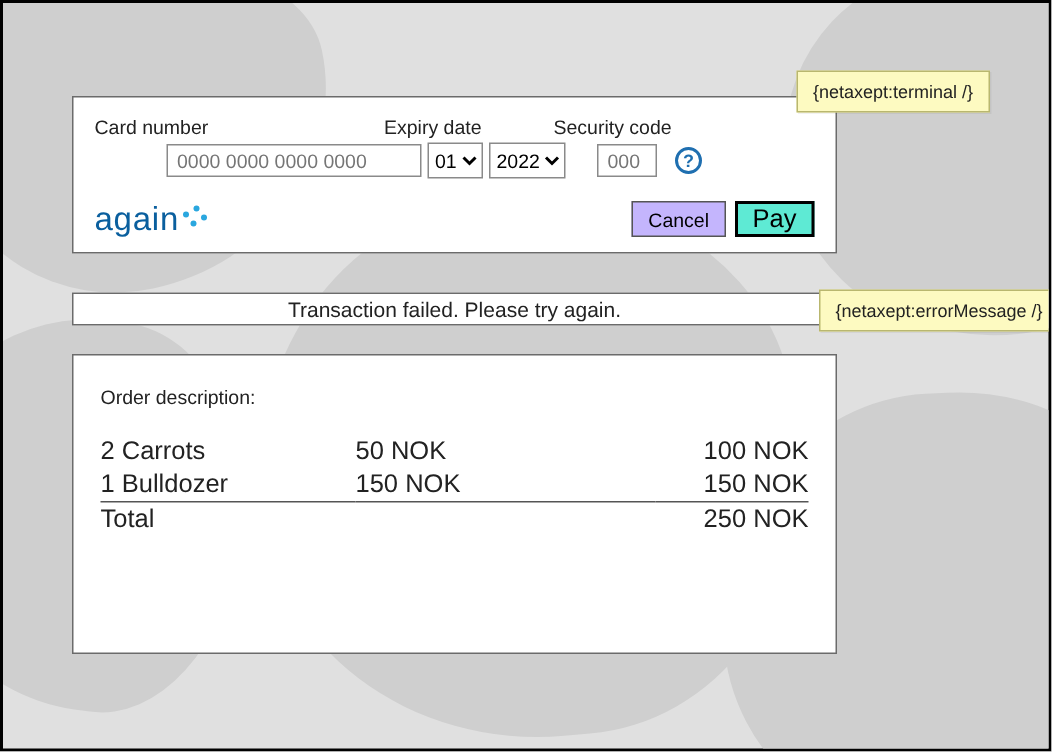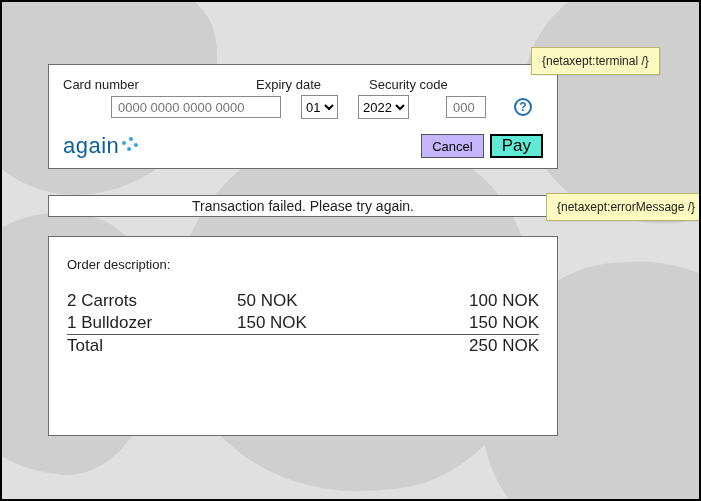--- a/index.html
+++ b/index.html
@@ -37,21 +37,21 @@
     left: 46px; top: 62px;
     width: 510px; height: 105px;
     padding: 12px 14px 10px 14px;
   }
   .row-labels { display: flex; gap: 18px; }
   .lbl { font-size: 13px; }
   .lbl-card { width: 175px; }
   .lbl-exp { width: 95px; }
   .lbl-sec { width: 110px; }
 
-  .row-fields { display: flex; align-items: center; gap: 20px; margin-top: 3px; padding-left: 48px; }
+  .row-fields { display: flex; align-items: center; gap: 4px; margin-top: 3px; padding-left: 48px; }
   .txt {
     border: 1px solid #8a8a8a;
     height: 22px;
     padding: 2px 6px;
     font-size: 13px;
     color: #9a9a9a;
     background: #fff;
   }
   .card-input { width: 170px; }
   select {

